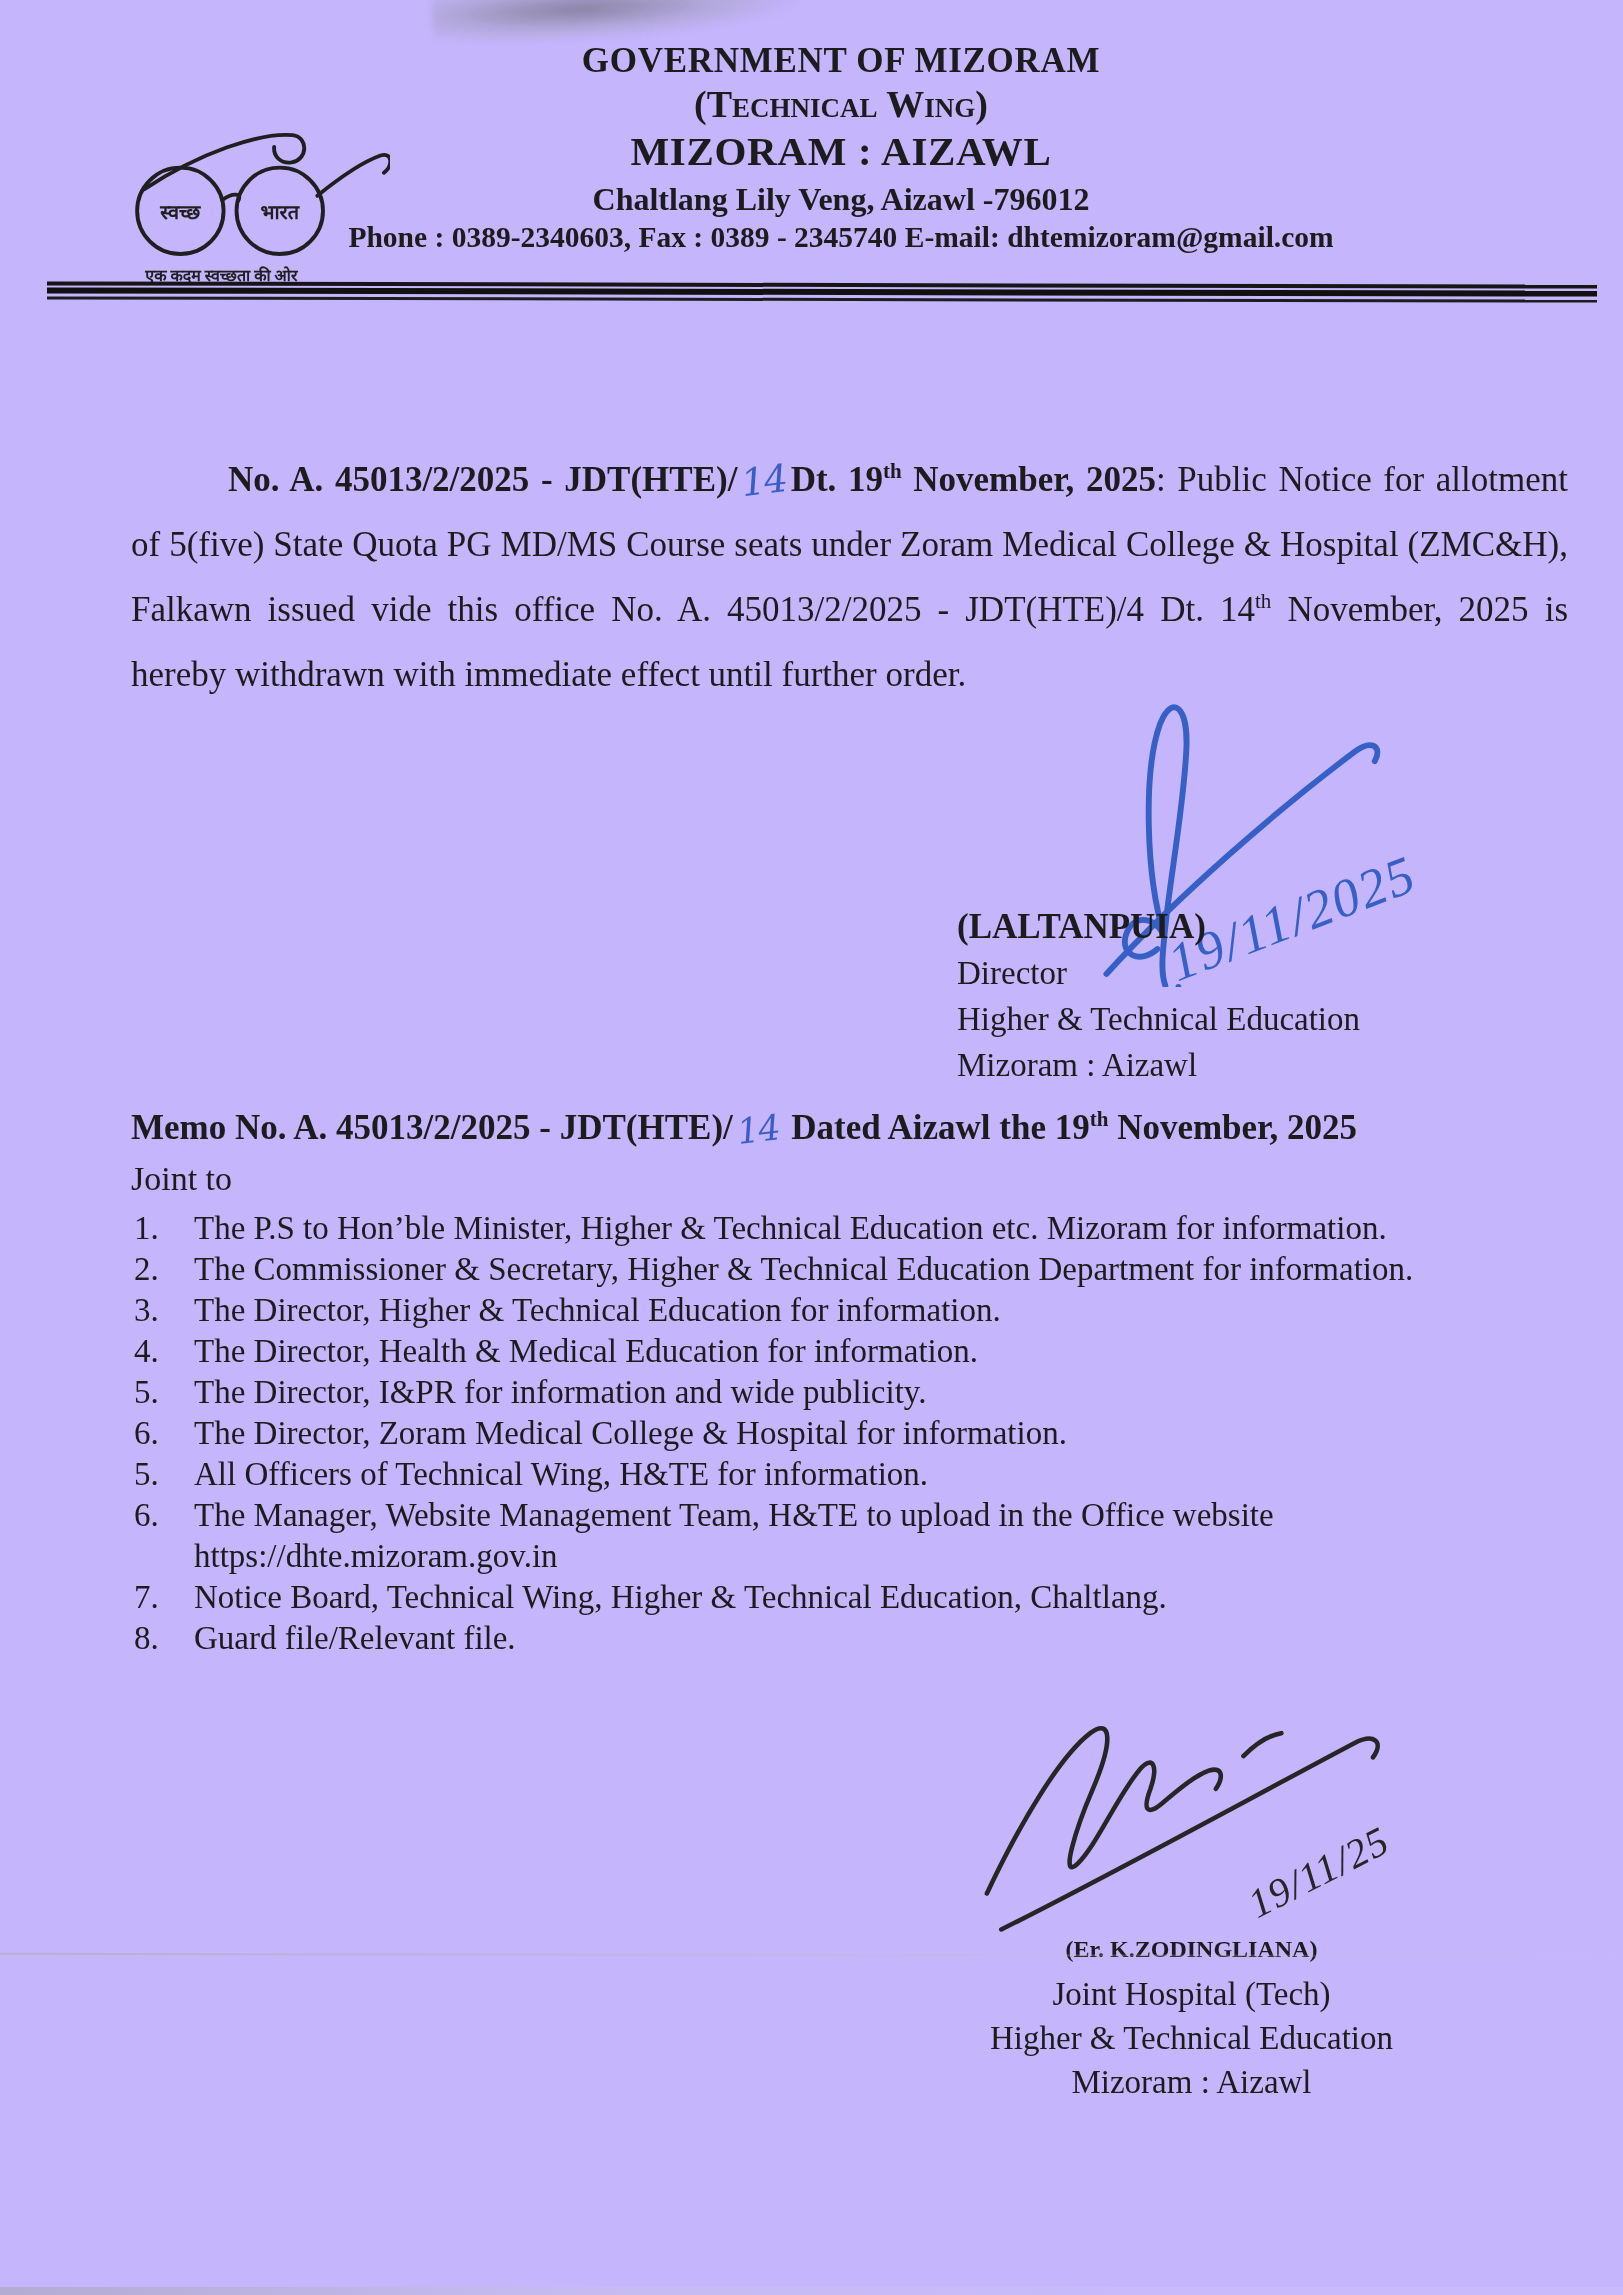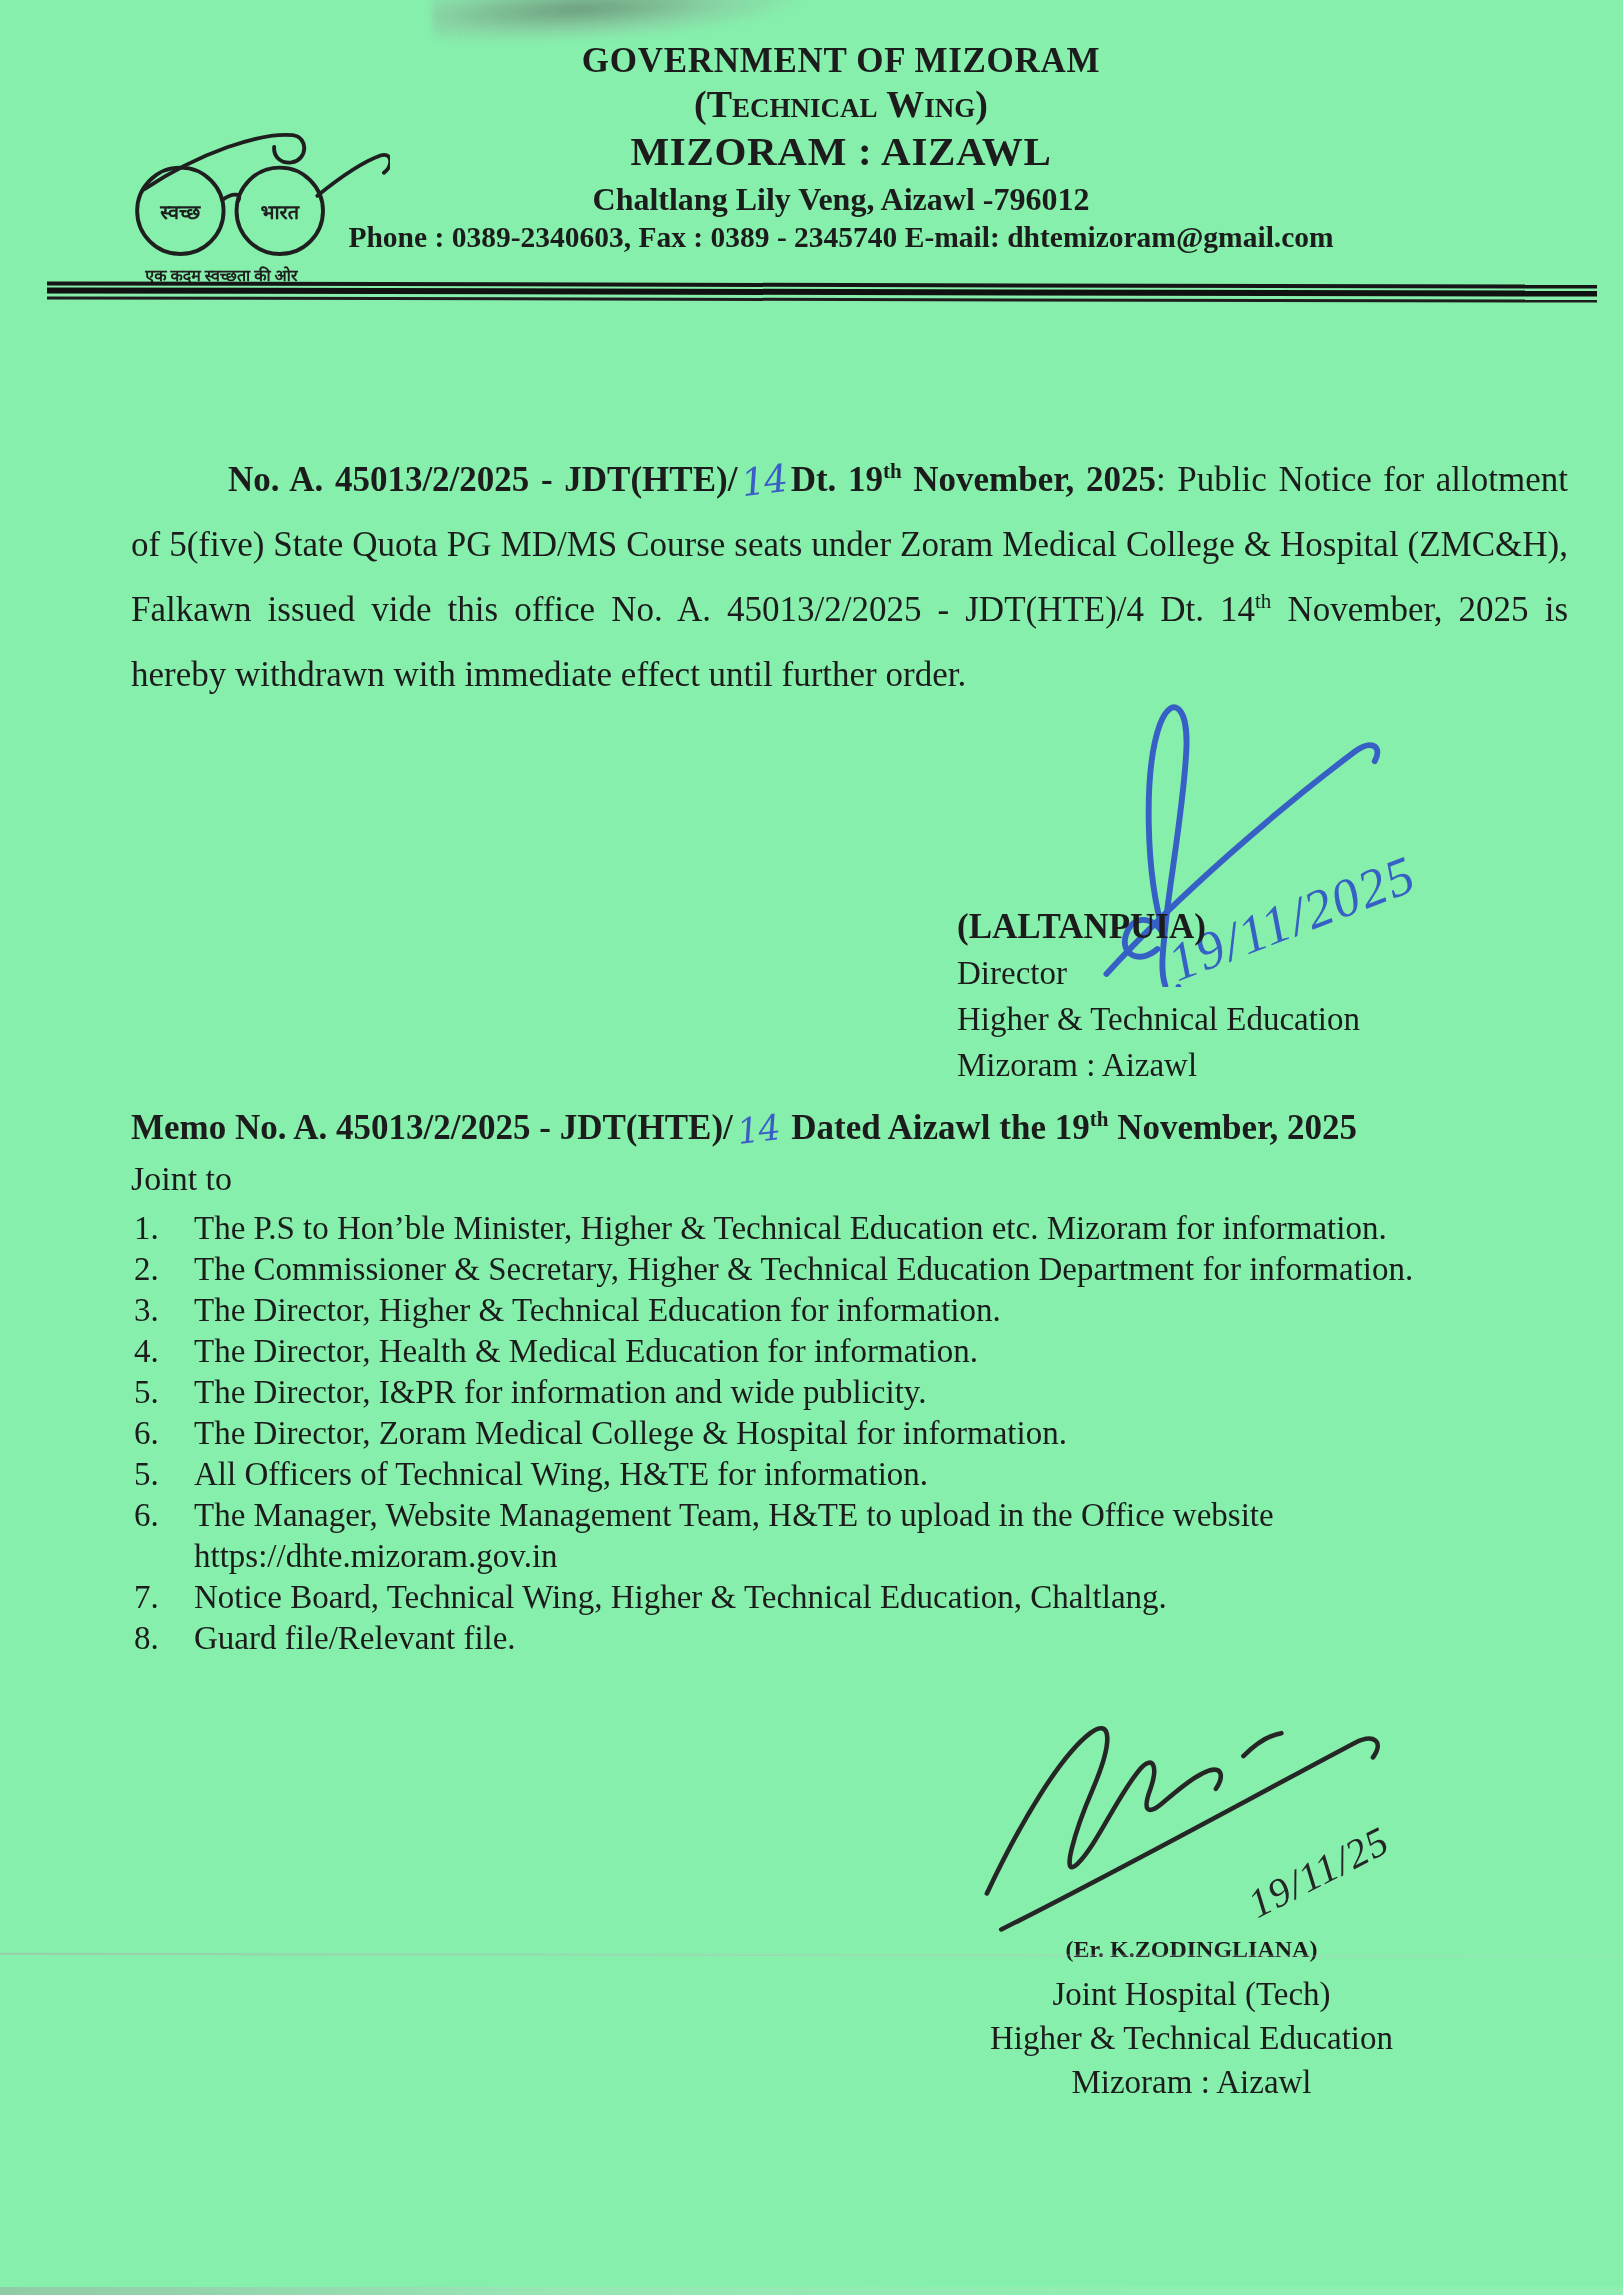--- a/index.html
+++ b/index.html
@@ -1,20 +1,20 @@
 <!DOCTYPE html>
 <html style="font-size:10.5px"><head>
 <meta charset="utf-8">
 <style>
   * { margin:0; padding:0; box-sizing:border-box; }
   html,body { background:#e9e9e9; }
   body { font-family:"Liberation Serif","DejaVu Serif",serif; }
   .page {
     position:relative; width:1623px; height:2295px;
-    background:#86efac; overflow:hidden; margin:0 auto;
+    background:#c4b5fd; overflow:hidden; margin:0 auto;
     color:#1c1c1c;
   }
   
   .smudge {
     position:absolute; left:432px; top:-18.3px; width:367px; height:56px;
     background:radial-gradient(ellipse at 40% 45%, rgba(90,90,90,.55), rgba(140,140,140,.28) 45%, rgba(200,200,200,0) 75%);
     filter:blur(3.9px); transform:rotate(-3deg); pointer-events:none;
   }
   .crease {
     position:absolute; left:0; top:1954px; width:100%; height:2px;

